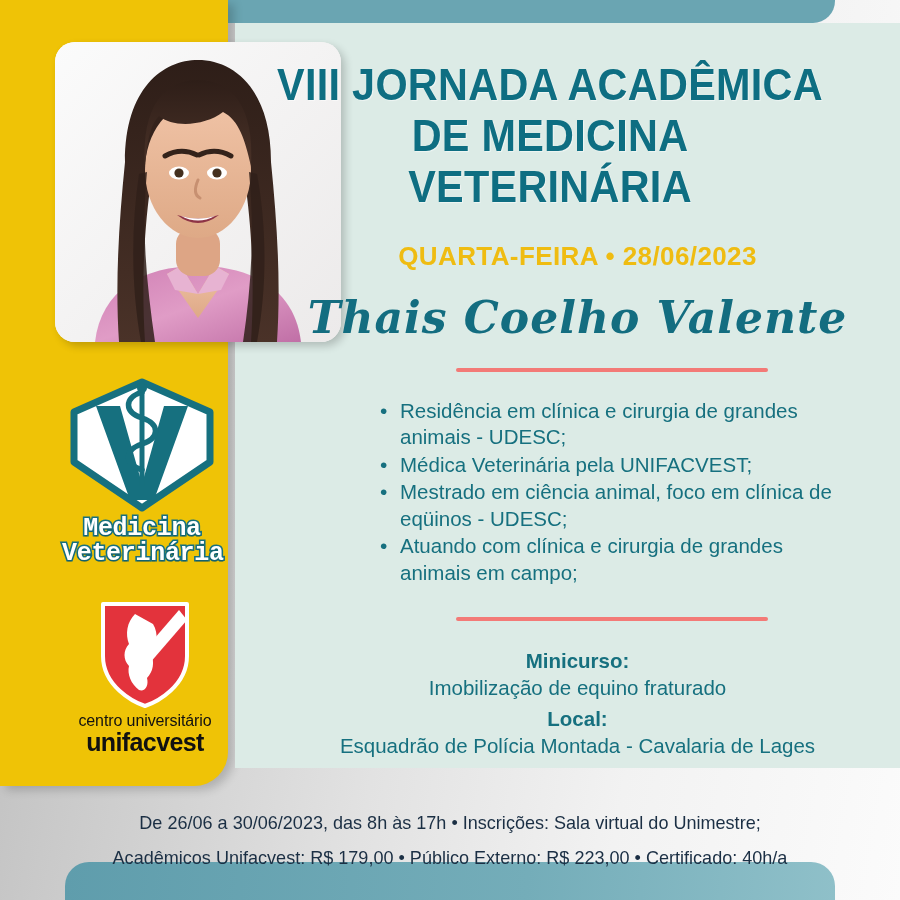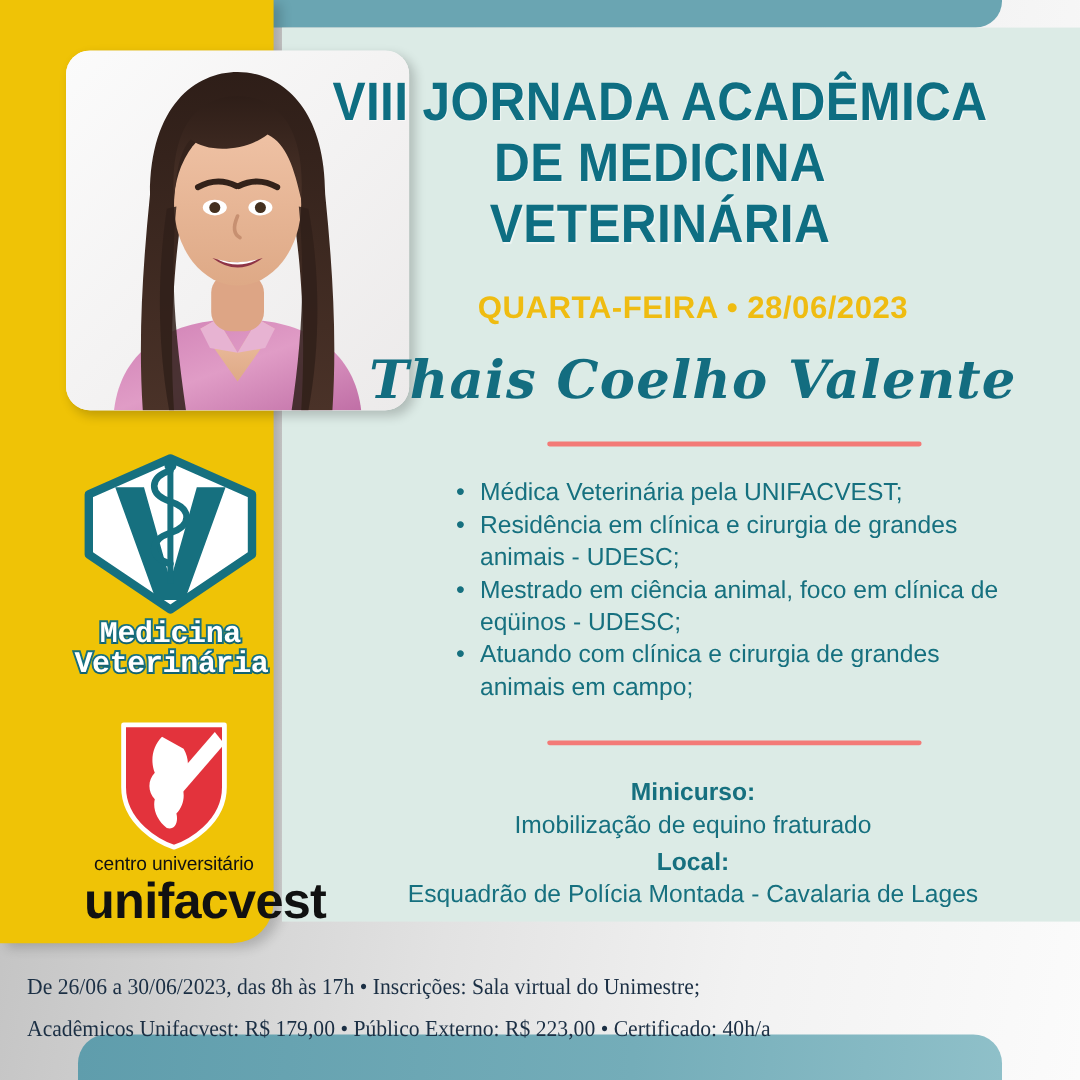--- a/index.html
+++ b/index.html
@@ -88,40 +88,40 @@
   .block{
     position:absolute; left:245px; width:665px; text-align:center;
     color:#16707f; font-size:20.5px; line-height:1.32;
   }
   .block.b1{ top:647px; }
   .block.b2{ top:705px; }
   .block .lbl{ font-weight:bold; display:block; }
 
   
   .footer{
-    position:absolute; left:0; top:805px; width:900px; 
+    position:absolute; left:0; top:805px; width:900px; text-align:center;
     color:#1b2f44;
-    font-family:Liberation Serif, serif;
+    font-family:Liberation Sans, sans-serif;
     font-size:19px; line-height:1.85;
   }
   .footer div{ transform:scaleX(.95); }
 
   
   .logo-vet{ position:absolute; left:62px; top:378px; width:160px;font-family:Liberation Mono, monospace; }
   .logo-vet svg{ display:block; width:160px; height:134px; }
   .vet-word{
     text-align:center; color:#fff; font-weight:bold; font-size:25px;
     line-height:1.0; margin-top:4px; letter-spacing:-.3px;
     -webkit-text-stroke:3.2px #16707f; paint-order:stroke fill;
     text-shadow:0 2px 0 rgba(0,0,0,.12);
   }
   .logo-uni{ position:absolute; left:70px; top:600px; width:150px; text-align:center; }
   .logo-uni svg{ display:block; margin:0 auto; width:100px; height:110px; }
   .uni-l1{ font-size:16px; color:#111; margin-top:2px; letter-spacing:-.1px; }
-  .uni-l2{ font-size:42px; color:#111; font-weight:bold; line-height:1.0; letter-spacing:-.6px; }
+  .uni-l2{ font-size:25px; color:#111; font-weight:bold; line-height:1.0; letter-spacing:-.6px; }
 </style>
 </head>
 <body>
 
 <div class="bar-top"></div>
 <div class="bar-bottom"></div>
 
 <div class="panel-yellow"></div>
 
 <div class="panel-mint"></div>
@@ -187,22 +187,22 @@
 </div>
 
 <div class="date">QUARTA-FEIRA • 28/06/2023</div>
 
 <div class="speaker">Thais Coelho Valente</div>
 
 <div class="divider d1"></div>
 <div class="divider d2"></div>
 
 <ul class="bio">
+  <li>Residência em clínica e cirurgia de grandes animais - UDESC;</li>
   <li>Médica Veterinária pela UNIFACVEST;</li>
-  <li>Residência em clínica e cirurgia de grandes animais - UDESC;</li>
   <li>Mestrado em ciência animal, foco em clínica de eqüinos - UDESC;</li>
   <li>Atuando com clínica e cirurgia de grandes animais em campo;</li>
 </ul>
 
 <div class="block b1">
   <span class="lbl">Minicurso:</span>
   <span>Imobilização de equino fraturado</span>
 </div>
 
 <div class="block b2">

